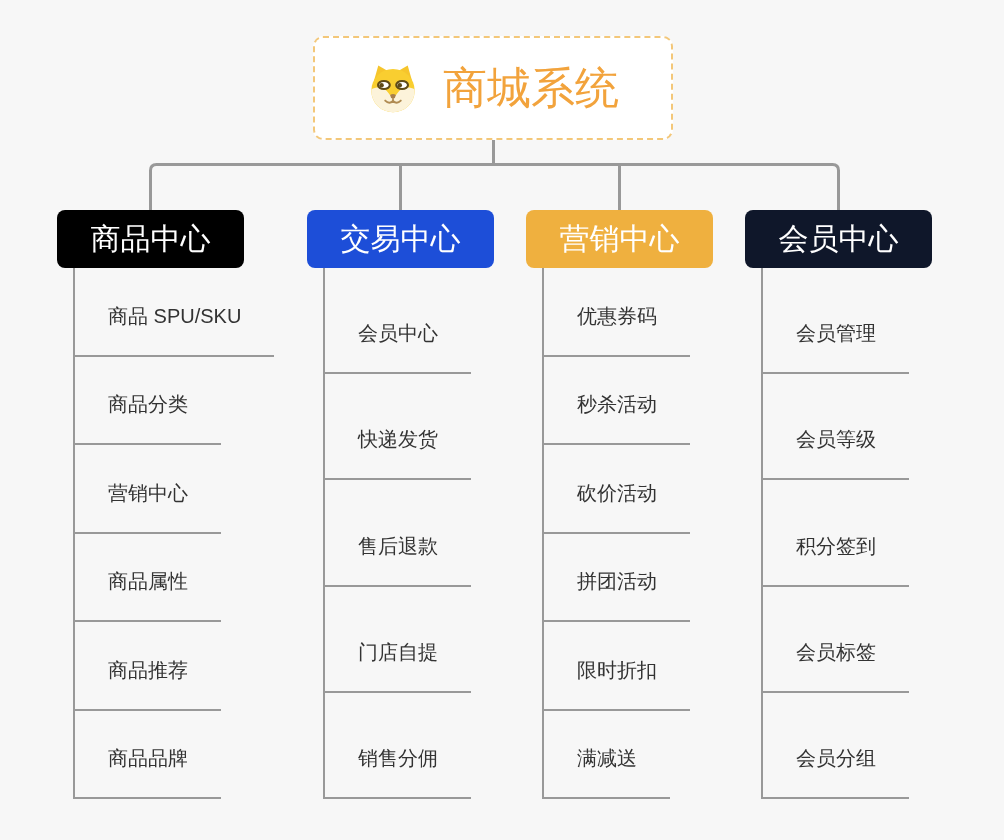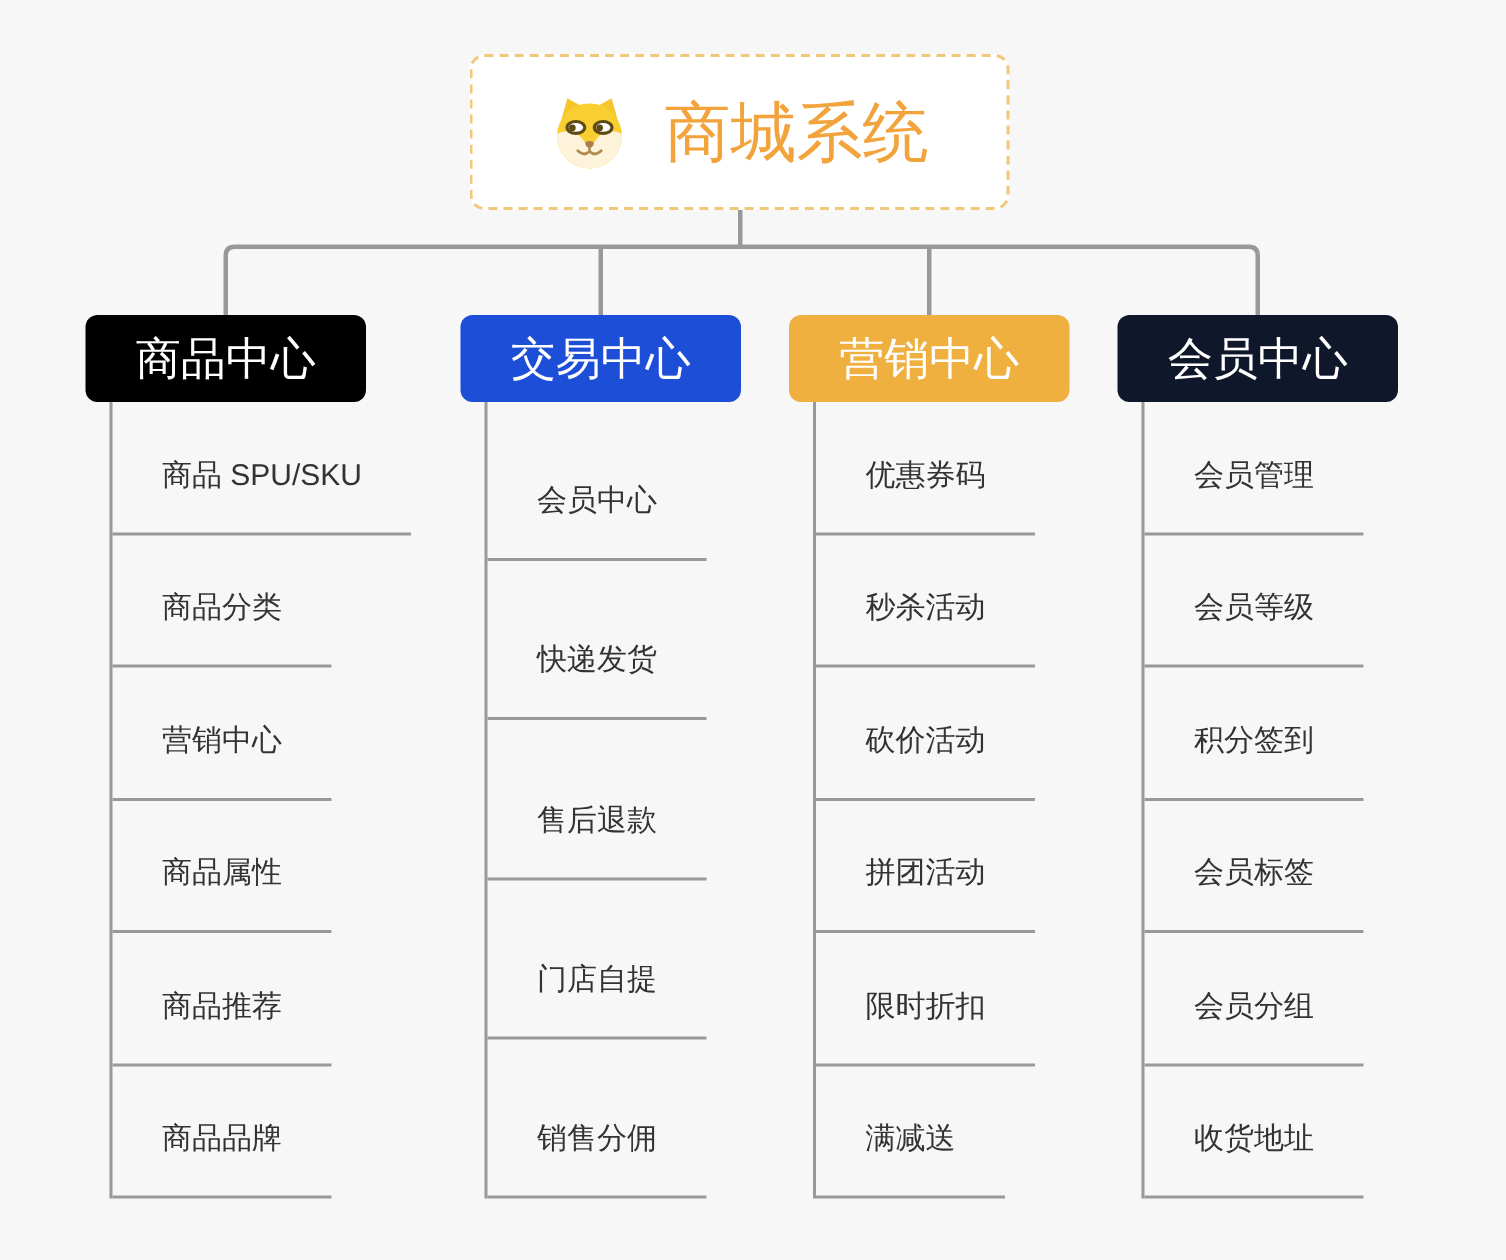--- a/index.html
+++ b/index.html
@@ -156,19 +156,16 @@
         </div>
       <div class="item-row">
           <span class="node-label">积分签到</span>
         </div>
       <div class="item-row">
           <span class="node-label">会员标签</span>
         </div>
       <div class="item-row">
           <span class="node-label">会员分组</span>
         </div>
-      <div class="item-row">
-          <span class="node-label">收货地址</span>
-        </div>
     </div>
   </div>
 
 </div>
 
 </body></html>

